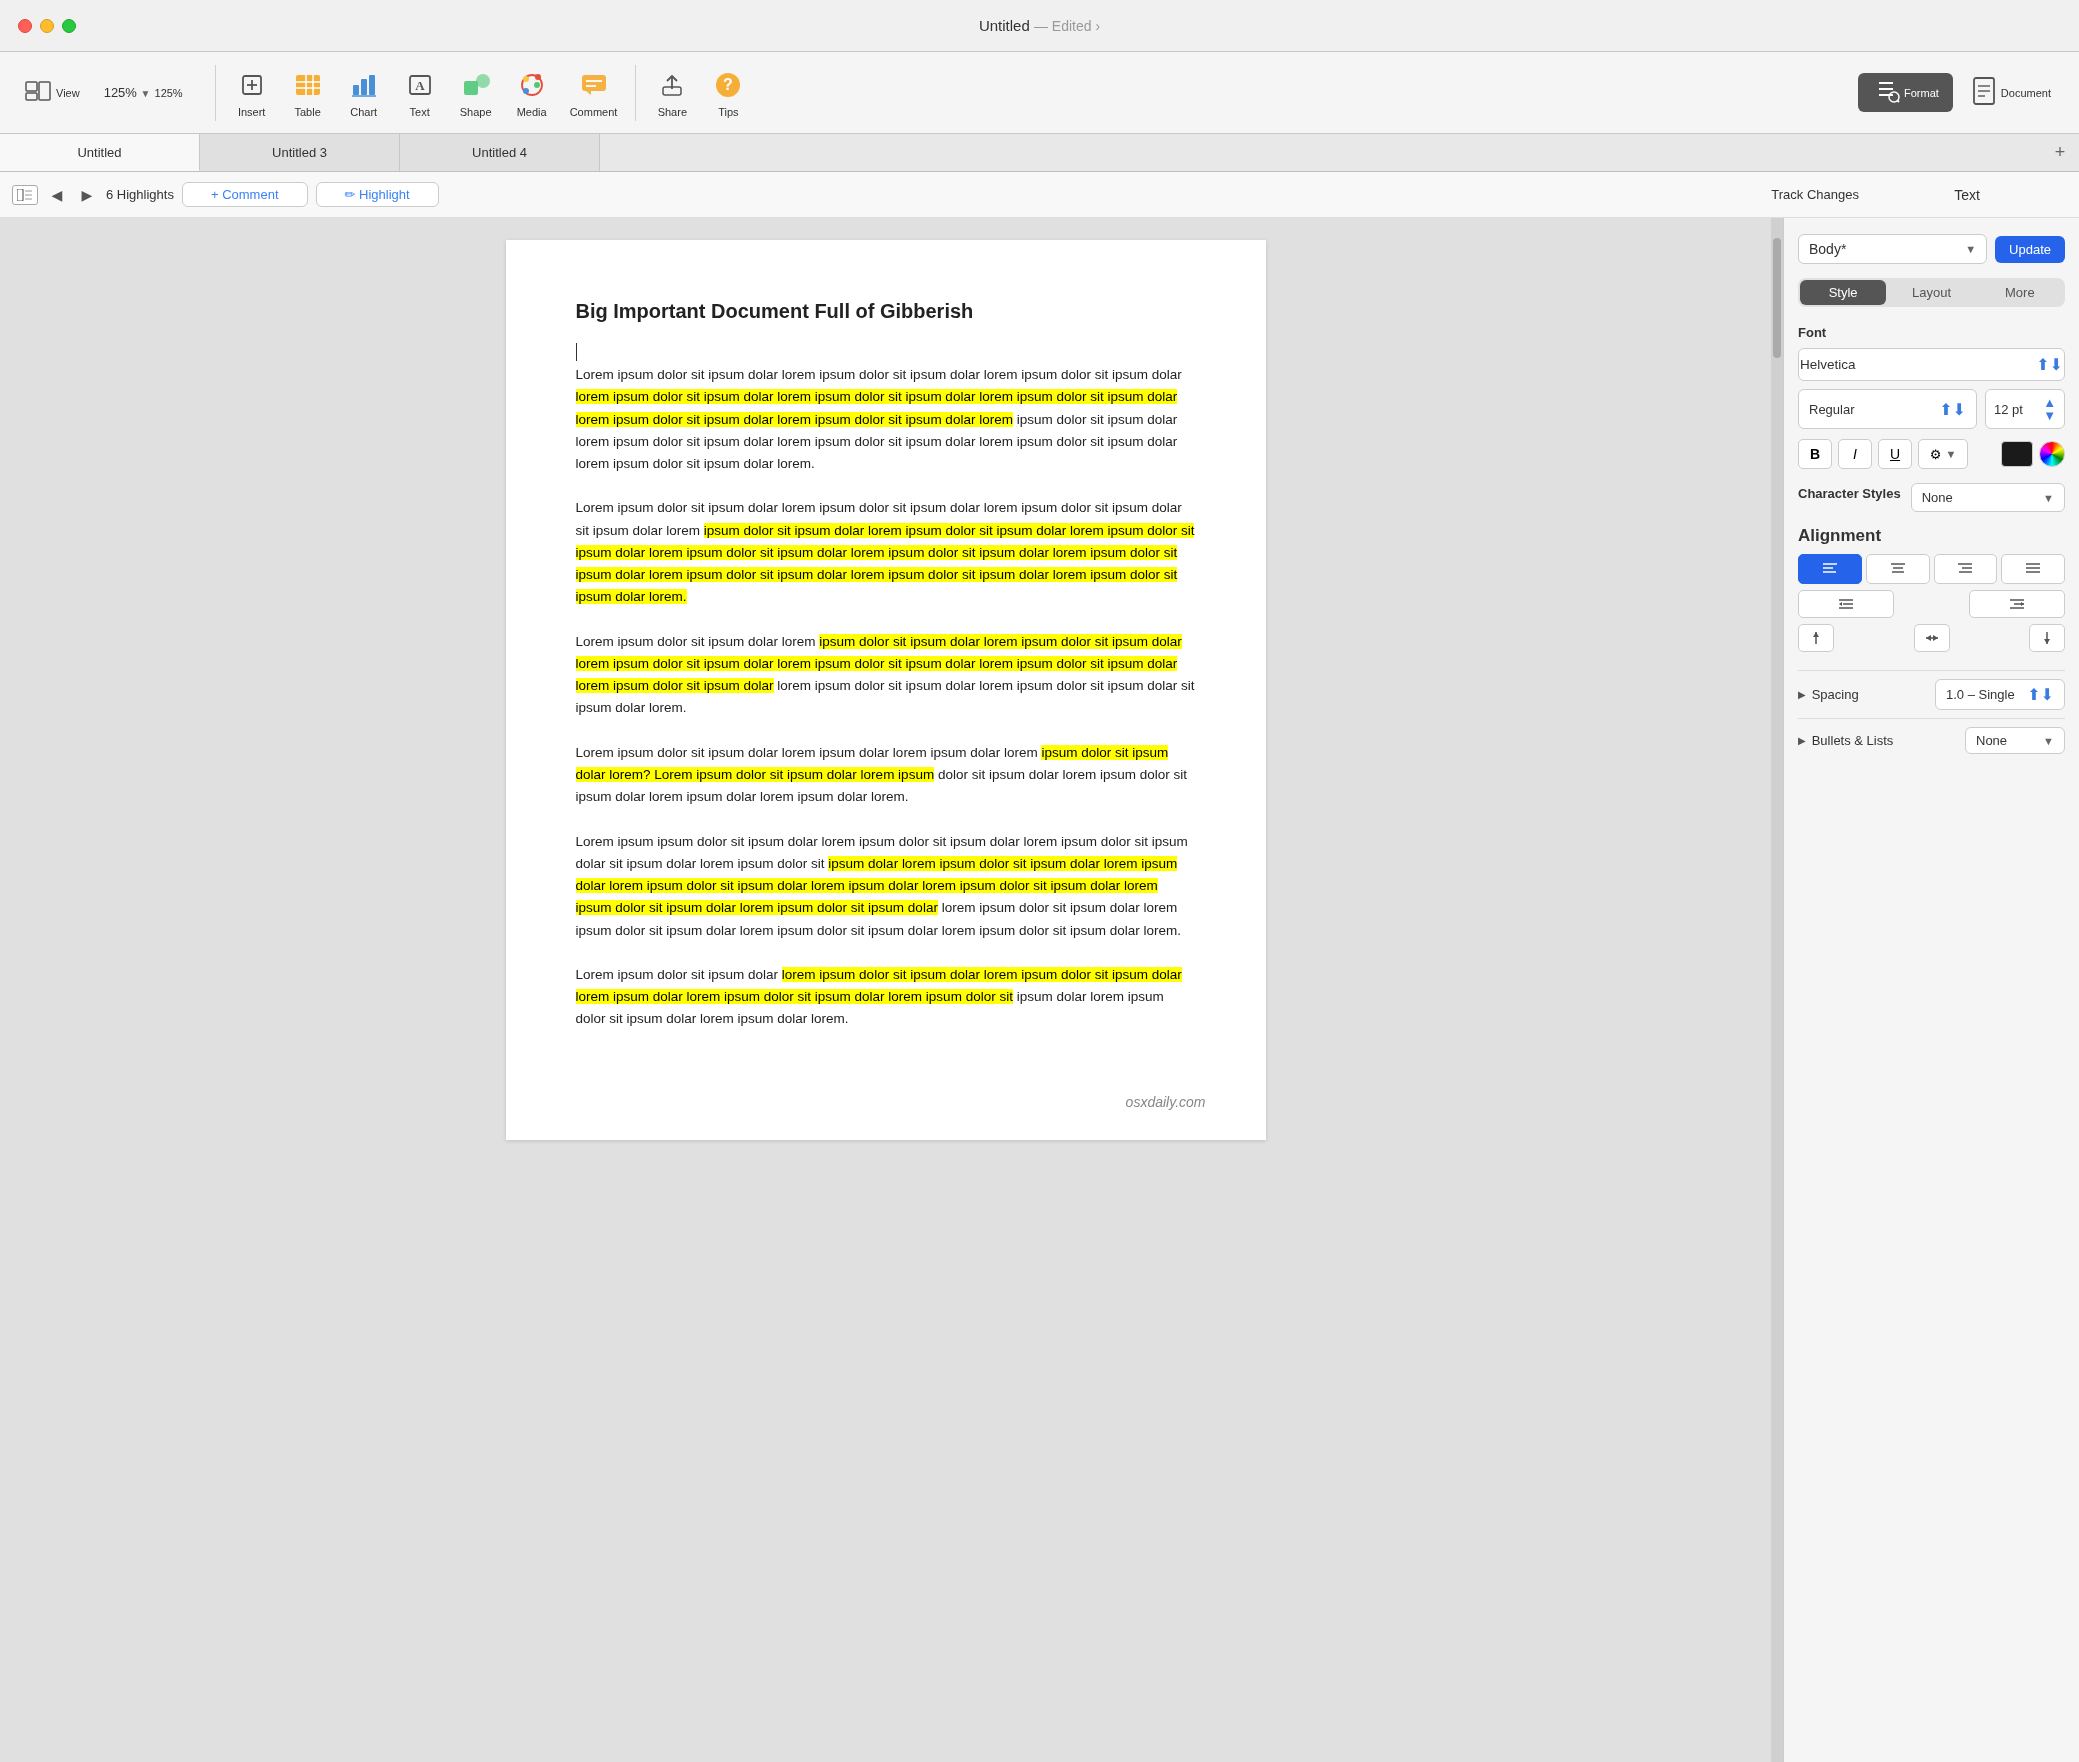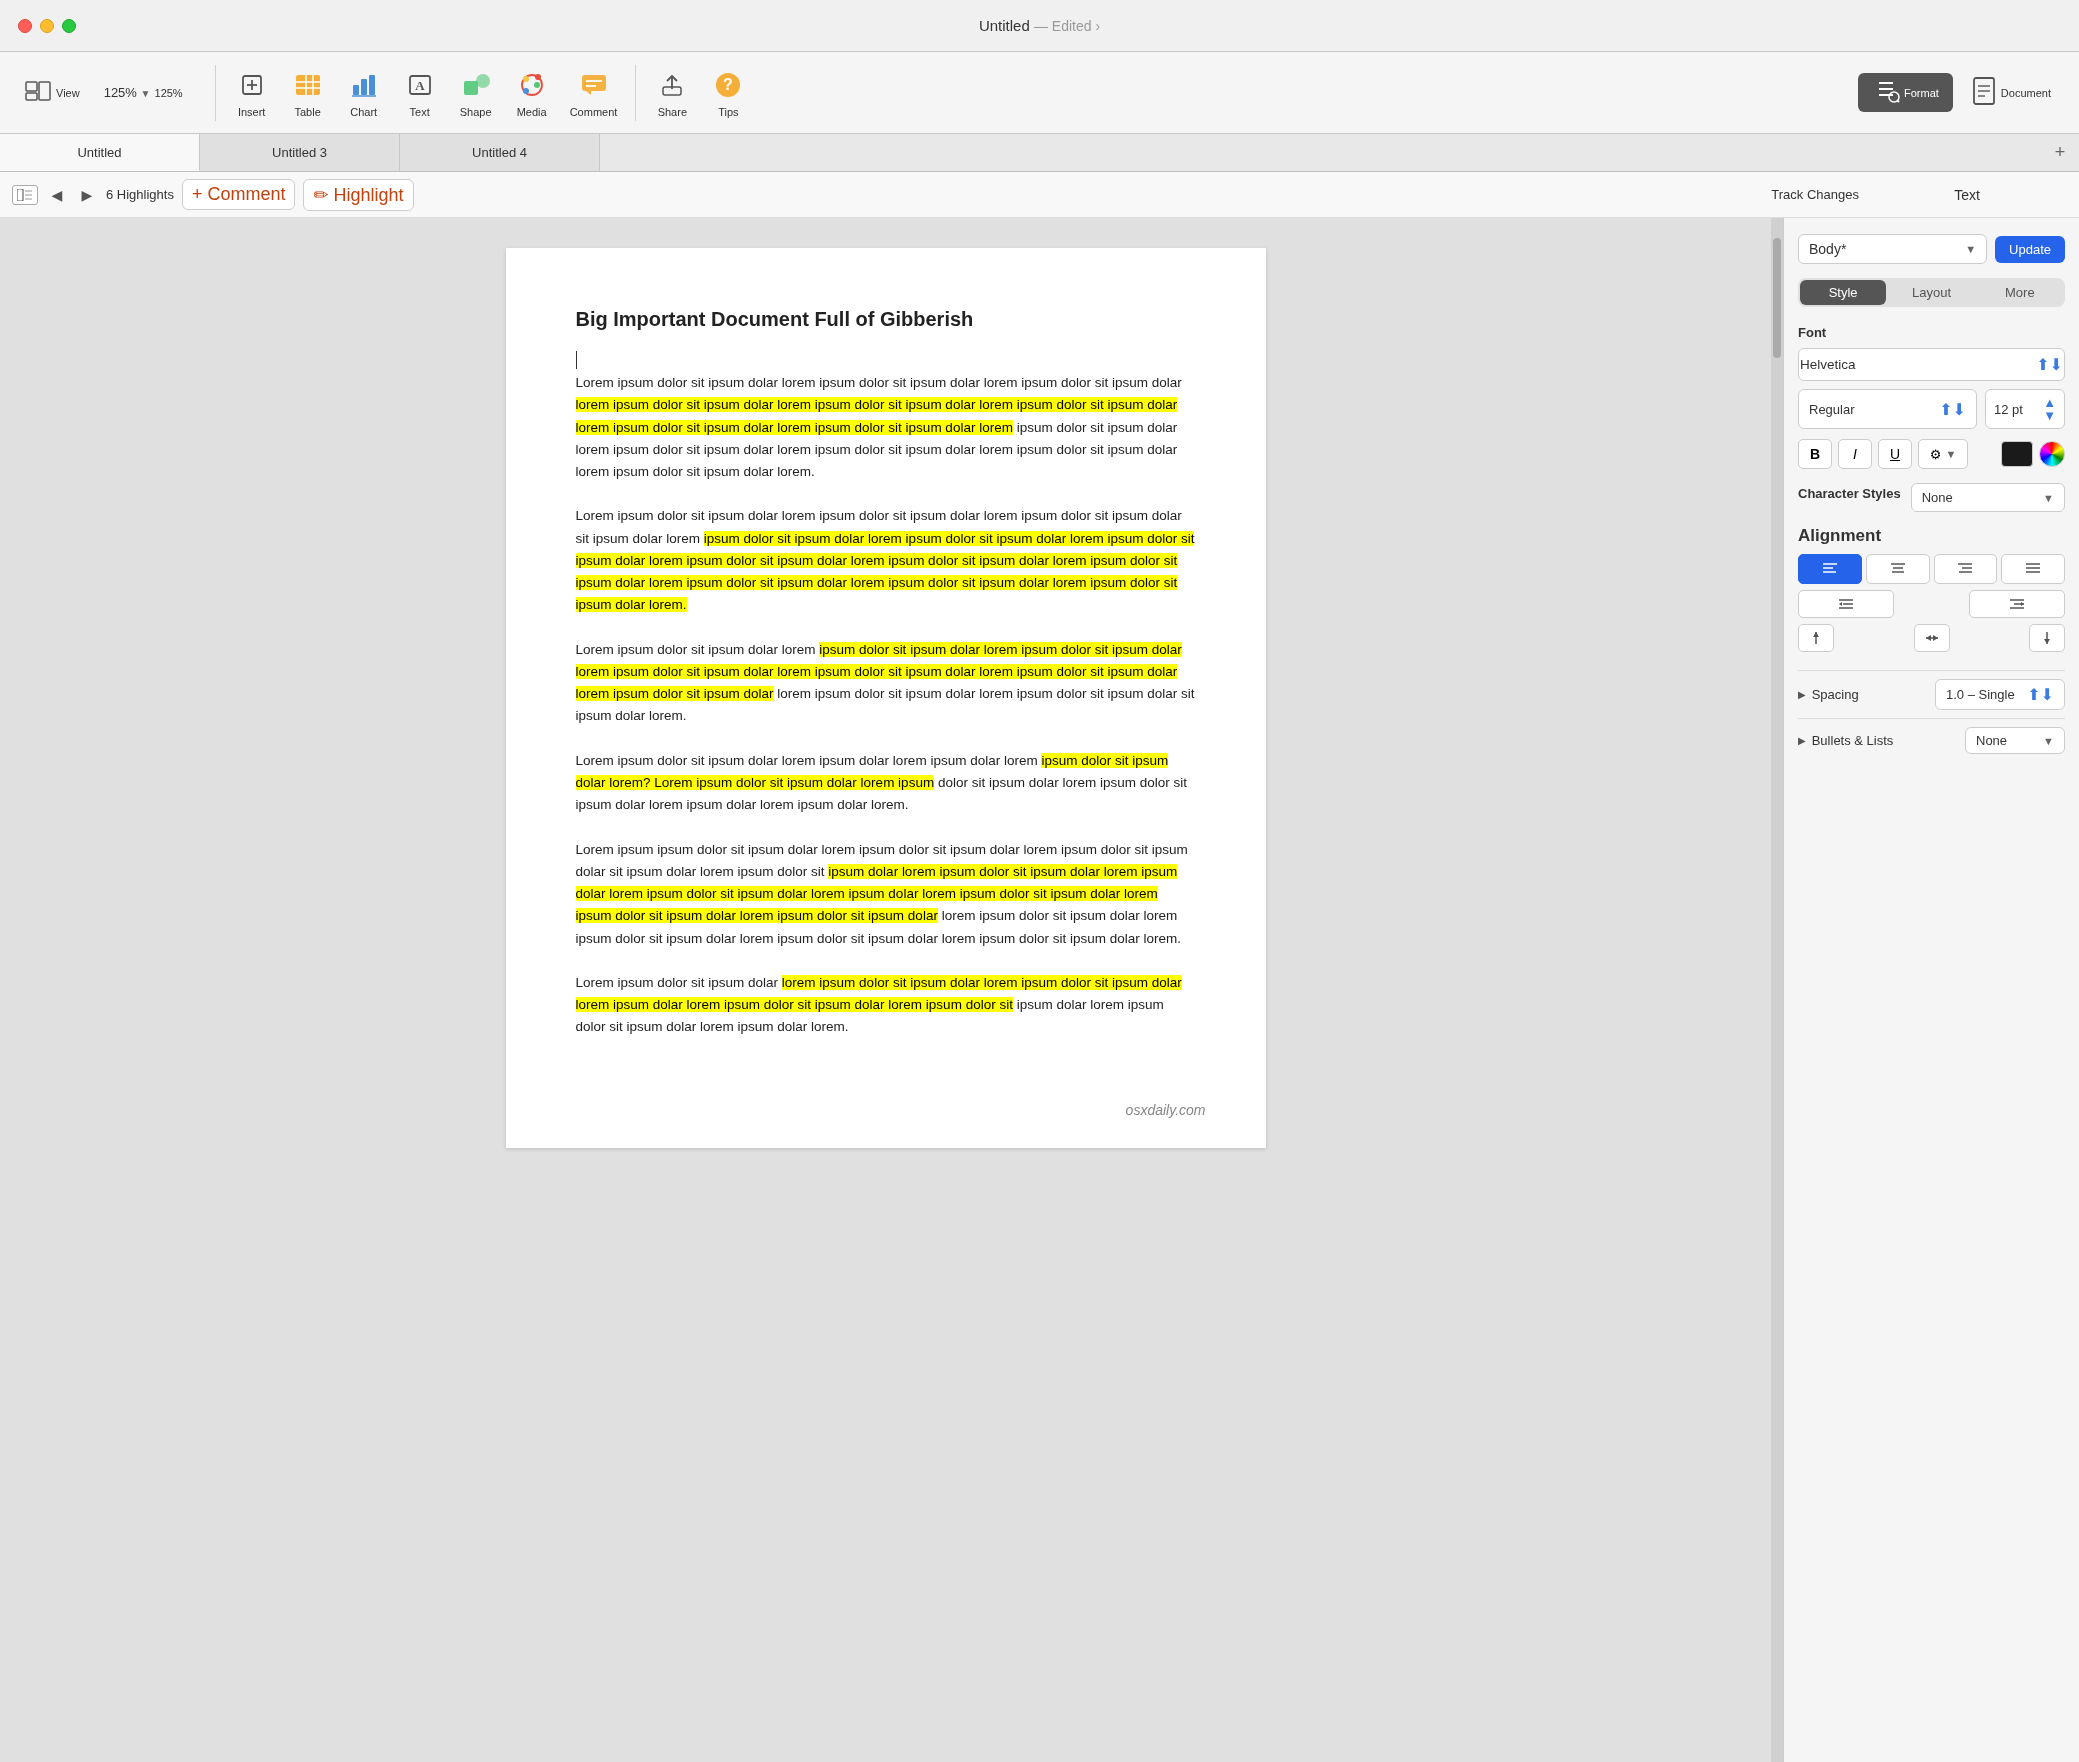--- a/index.html
+++ b/index.html
@@ -212,27 +212,27 @@
       color: #555;
     }
     .highlights-count {
       font-size: 13px;
       color: #333;
     }
     .sub-btn {
       display: flex;
       align-items: center;
       gap: 5px;
-      padding: 4px 9px;
-      border: 1px solid #ccc;
-      border-radius: 6px;
-      background: white;
-      cursor: pointer;
-      font-size: 18px;
-      color: #c2410c;
+      padding: 4px 28px;
+      border: 1px solid #ccc;
+      border-radius: 6px;
+      background: white;
+      cursor: pointer;
+      font-size: 13px;
+      color: #3b82f6;
     }
     .track-changes-label {
       font-size: 13px;
       color: #333;
     }
     .text-panel-label {
       font-size: 14px;
       color: #333;
       font-weight: 500;
     }
@@ -241,21 +241,21 @@
     .main-area {
       display: flex;
       height: calc(1762px - 52px - 82px - 38px - 46px);
     }
 
     
     .document-area {
       flex: 1;
       background: #e0e0e0;
       overflow-y: auto;
-      padding: 30px 60px;
+      padding: 22px 60px;
       position: relative;
     }
     .document-page {
       background: white;
       max-width: 760px;
       margin: 0 auto;
       padding: 60px 70px 80px 70px;
       box-shadow: 0 1px 4px rgba(0,0,0,0.15);
       min-height: 900px;
       position: relative;

